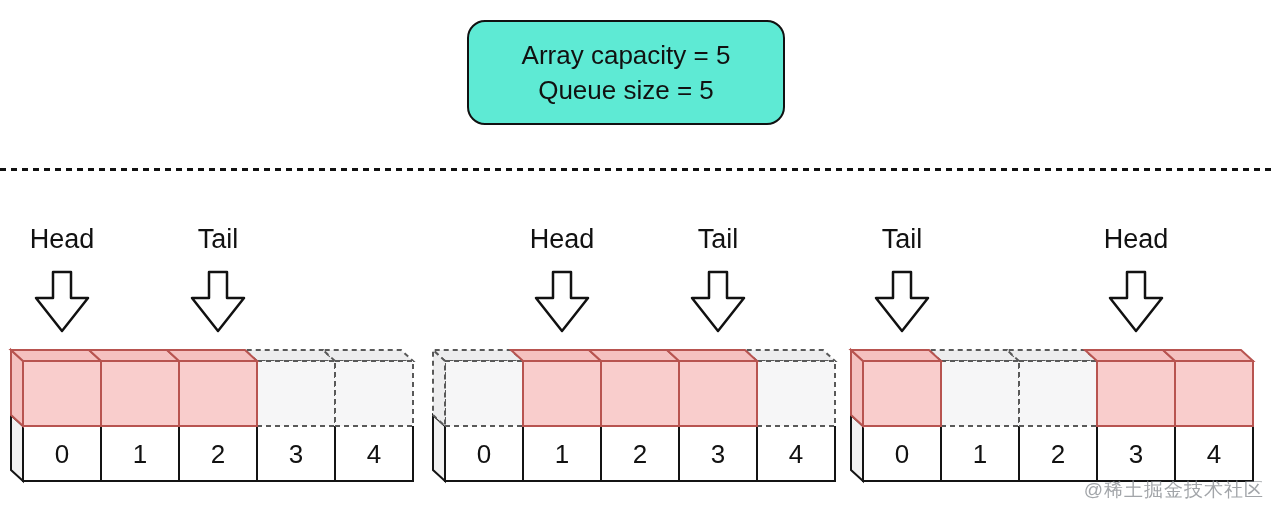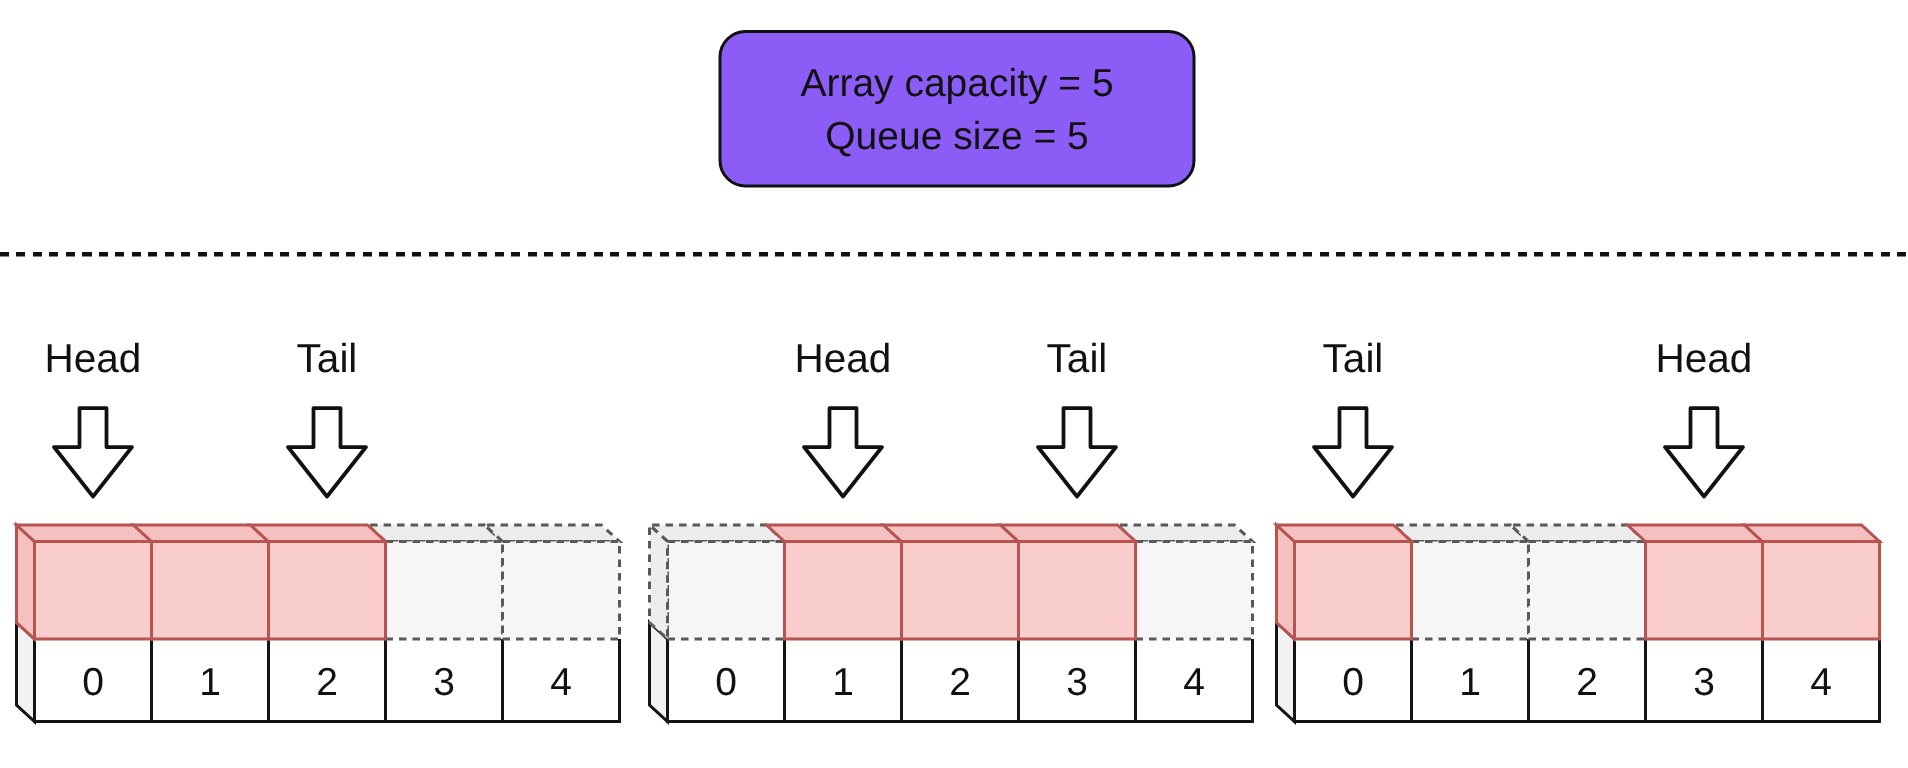--- a/index.html
+++ b/index.html
@@ -2,23 +2,23 @@
 <html><head>
 <meta charset="utf-8">
 <style>
   html,body{margin:0;padding:0;background:#fff;}
   .canvas{
     position:relative;width:1272px;height:512px;background:#ffffff;overflow:hidden;
     font-family:"Liberation Sans", sans-serif;color:#111;
   }
   .title-box{
     position:absolute;left:467px;top:20px;width:318px;height:105px;box-sizing:border-box;
-    border:2.5px solid #111;border-radius:18px;background:#8b5cf6;
+    border:2.5px solid #111;border-radius:18px;background:#5eead4;
     display:flex;flex-direction:column;justify-content:center;align-items:center;
-    font-size:26px;line-height:35px;text-align:center;margin-left:12px;
+    font-size:26px;line-height:35px;text-align:center;
   }
   .divider{
     position:absolute;left:0;top:168px;width:1272px;height:3px;
     background:repeating-linear-gradient(90deg,#111 0 6px,transparent 6px 11px);
   }
   svg.state{position:absolute;top:210px;width:424px;height:285px;overflow:visible;}
   .watermark{
     position:absolute;right:8px;top:477px;font-size:19px;color:#8b8f94;opacity:.8;
     letter-spacing:1px;z-index:5;white-space:nowrap;
   }
@@ -128,14 +128,15 @@
       <text x="131" y="253" text-anchor="middle" font-size="26" fill="#111111">1</text>
       <text x="209" y="253" text-anchor="middle" font-size="26" fill="#111111">2</text>
       <text x="287" y="253" text-anchor="middle" font-size="26" fill="#111111">3</text>
       <text x="365" y="253" text-anchor="middle" font-size="26" fill="#111111">4</text>
       <text x="53" y="38" text-anchor="middle" font-size="27" fill="#111111">Tail</text>
       <polygon points="44,62 62,62 62,88 79,88 53,121 27,88 44,88" fill="#ffffff" stroke="#111" stroke-width="2.5" stroke-linejoin="round"></polygon>
       <text x="287" y="38" text-anchor="middle" font-size="27" fill="#111111">Head</text>
       <polygon points="278,62 296,62 296,88 313,88 287,121 261,88 278,88" fill="#ffffff" stroke="#111" stroke-width="2.5" stroke-linejoin="round"></polygon>
     </svg>
 
+  <div class="watermark">@稀土掘金技术社区</div>
 
 </div>
 
 </body></html>

